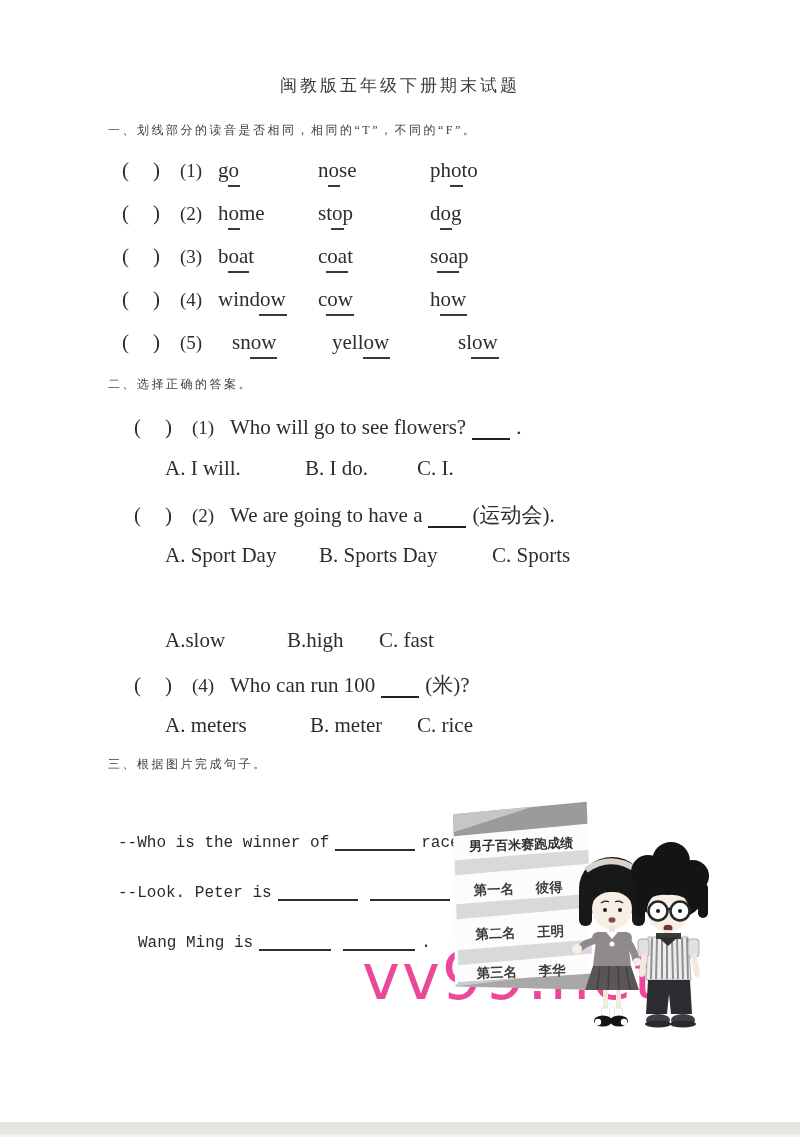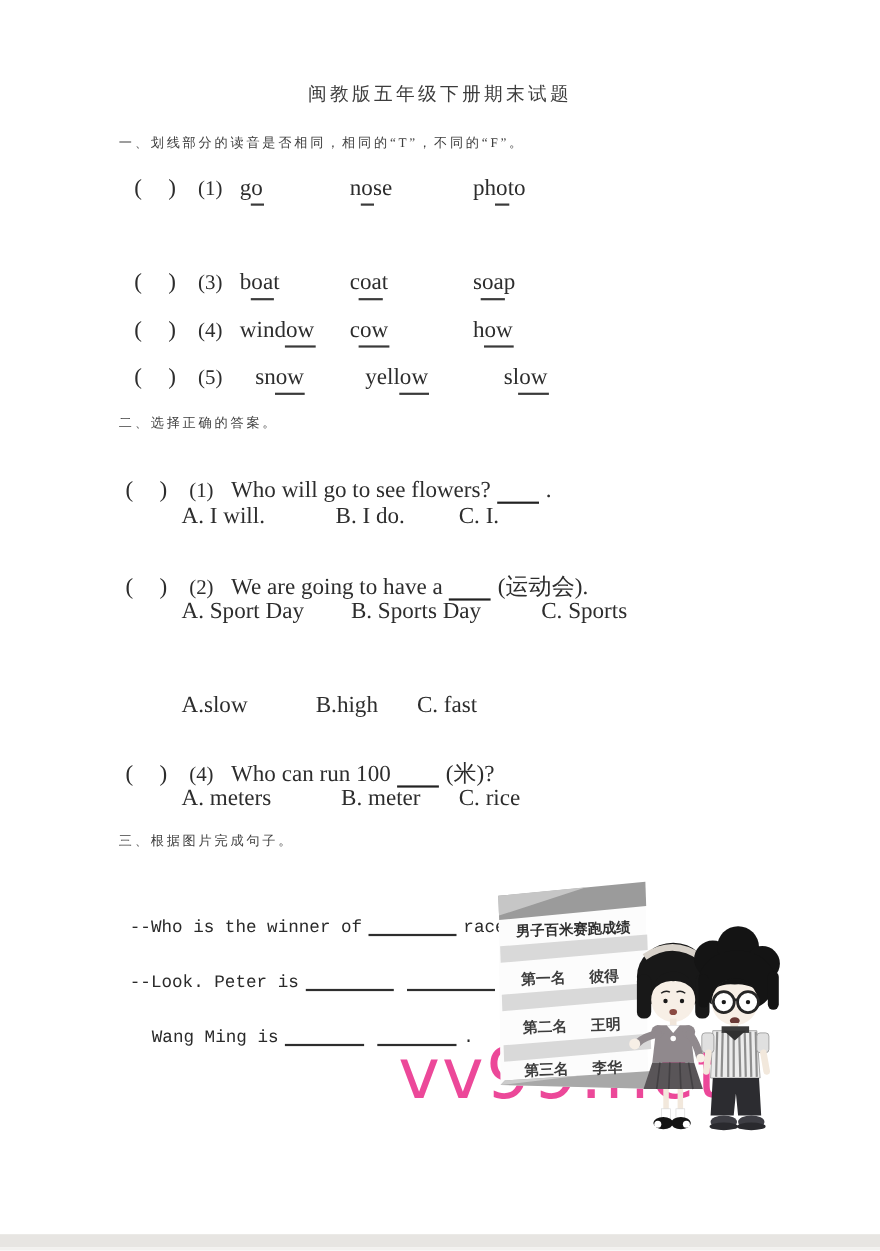--- a/index.html
+++ b/index.html
@@ -34,21 +34,21 @@
   .c-w{display:inline-block;}
   .w1{width:100px;}
   .w2{width:112px;}
   .u{position:relative;}
   .u::after{
     content:"";position:absolute;left:-1px;right:-1px;bottom:-5px;
     border-bottom:2.2px solid #3a3a3a;
   }
   .shift5{display:inline-block;width:14px;}
   
-  .qline{position:absolute;left:114px;font-size:21px;white-space:nowrap;margin-top:18px;}
+  .qline{position:absolute;left:134px;font-size:21px;white-space:nowrap;}
   .b2{
     display:inline-block;width:38px;height:2px;
     border-bottom:2.6px solid #222;transform:translateY(6px);margin:0 6px;
   }
   .opts{position:absolute;left:165px;font-size:21px;white-space:nowrap;}
   .o{display:inline-block;}
   .ow140{width:140px}.ow112{width:112px}
   .ow154{width:154px}.ow173{width:173px}
   .ow122{width:122px}.ow92{width:92px}
   .ow145{width:145px}.ow107{width:107px}
@@ -85,20 +85,23 @@
   <div class="content">
 
     <div class="doc-title">闽教版五年级下册期末试题</div>
 
     <div class="sec-heading" style="top:122px">一、划线部分的读音是否相同，相同的“T”，不同的“F”。</div>
 
     <div class="s1-row" style="top:158px">
       <span class="c-paren"><span>(</span><span class="pgap"></span><span>)</span></span><span class="c-num">(1)</span><span class="c-w w1"><span>g</span><span class="u">o</span><span></span></span><span class="c-w w2"><span>n</span><span class="u">o</span><span>se</span></span><span class="c-w"><span>ph</span><span class="u">o</span><span>to</span></span>
     </div>
 
+    <div class="s1-row" style="top:201px">
+      <span class="c-paren"><span>(</span><span class="pgap"></span><span>)</span></span><span class="c-num">(2)</span><span class="c-w w1"><span>h</span><span class="u">o</span><span>me</span></span><span class="c-w w2"><span>st</span><span class="u">o</span><span>p</span></span><span class="c-w"><span>d</span><span class="u">o</span><span>g</span></span>
+    </div>
 
     <div class="s1-row" style="top:244px">
       <span class="c-paren"><span>(</span><span class="pgap"></span><span>)</span></span><span class="c-num">(3)</span><span class="c-w w1"><span>b</span><span class="u">oa</span><span>t</span></span><span class="c-w w2"><span>c</span><span class="u">oa</span><span>t</span></span><span class="c-w"><span>s</span><span class="u">oa</span><span>p</span></span>
     </div>
 
     <div class="s1-row" style="top:287px">
       <span class="c-paren"><span>(</span><span class="pgap"></span><span>)</span></span><span class="c-num">(4)</span><span class="c-w w1"><span>wind</span><span class="u">ow</span><span></span></span><span class="c-w w2"><span>c</span><span class="u">ow</span><span></span></span><span class="c-w"><span>h</span><span class="u">ow</span><span></span></span>
     </div>
 
     <div class="s1-row" style="top:330px">

